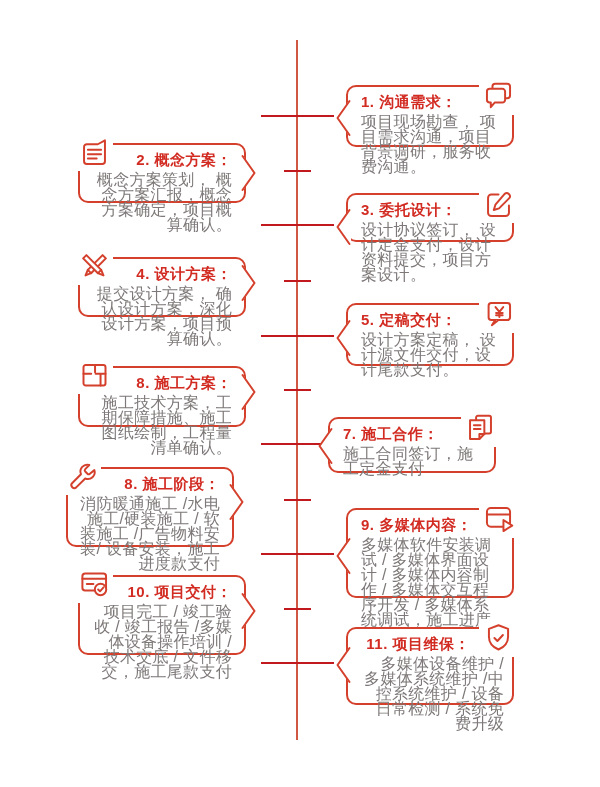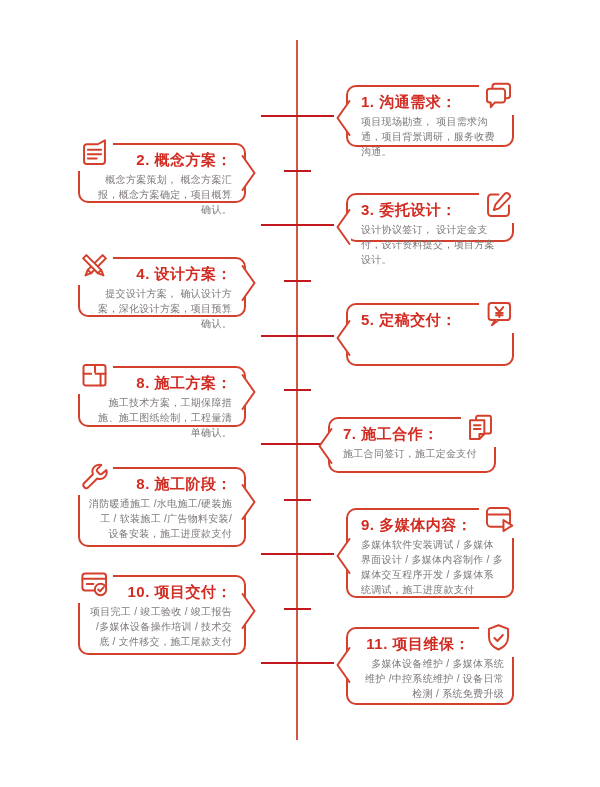--- a/index.html
+++ b/index.html
@@ -11,21 +11,21 @@
   .tick{position:absolute;height:2px;}
   .step{
     position:absolute;border:2px solid var(--accent);
     border-radius:10px;box-sizing:border-box;background:#fff;
   }
   .step .title{
     margin:0;font-size:15px;line-height:19px;font-weight:bold;
     color:var(--heading);letter-spacing:0.5px;white-space:nowrap;
   }
   .step .body{
-    margin:3px 0 0;font-size:10px;line-height:15px;
+    margin:3px 0 0;font-size:16px;line-height:15px;
     color:var(--body);letter-spacing:0.3px;
   }
   .step.right{padding:5px 8px 4px 13px;text-align:left;}
   .step.right .title{padding-right:34px;}
   .step.left{padding:5px 12px 4px 8px;text-align:right;}
   .step.left .title{padding-left:34px;}
   .icon{
     position:absolute;width:38px;height:38px;background:#fff;
     display:flex;align-items:center;justify-content:center;
   }
@@ -122,20 +122,21 @@
             <path d="M14.5,3 L2.5,20 L14.5,37" fill="#fff"></path>
           </svg></span>
         <span class="icon">
           <svg viewBox="0 0 30 30" width="33" height="33" fill="none" stroke="#d4402c" stroke-width="1.8" stroke-linecap="round" stroke-linejoin="round">
             <rect x="6" y="4.5" width="19.5" height="15.5" rx="2.5"></rect>
             <path d="M12,20 L9,24.8 15,20" fill="#fff"></path>
             <path d="M12.3,8.3 L15.8,12.6 L19.3,8.3 M15.8,12.6 V17.2 M12.8,13.6 H18.8 M12.8,15.7 H18.8"></path>
           </svg>
         </span>
         <h2 class="title">5. 定稿交付：</h2>
+        <p class="body">设计方案定稿， 设计源文件交付，设计尾款支付。</p>
       </section>
       <section class="step left" style="top: 366px; height: 61px; left: 78px; width: 168px;">
         <span class="pointer" style="top: 4px;"><svg width="16" height="40" viewBox="0 0 16 40" fill="none" stroke="#d4402c" stroke-width="2" stroke-linecap="round" stroke-linejoin="round">
             <rect x="-0.5" y="4" width="4" height="32" fill="#fff" stroke="none"></rect>
             <path d="M1.5,3 L13.5,20 L1.5,37" fill="#fff"></path>
           </svg></span>
         <span class="icon">
           <svg viewBox="0 0 30 30" width="33" height="33" fill="none" stroke="#d4402c" stroke-width="1.8" stroke-linecap="round" stroke-linejoin="round">
             <rect x="5" y="5.5" width="20" height="18.5" rx="2"></rect>
             <path d="M15.5,5.5 V12 M5,13.5 H12 M16,13.5 H25 M20.5,13.5 V24"></path>
@@ -152,21 +153,21 @@
         <span class="icon">
           <svg viewBox="0 0 30 30" width="33" height="33" fill="none" stroke="#d4402c" stroke-width="1.8" stroke-linecap="round" stroke-linejoin="round">
             <rect x="11" y="3.5" width="13.5" height="16" rx="1.5"></rect>
             <path d="M5.5,7.5 H18.5 V20 l-4.5,4.5 H5.5 z" fill="#fff"></path>
             <path d="M18.5,20 H14 V24.5 M9,12 h6 M9,15.5 h6"></path>
           </svg>
         </span>
         <h2 class="title">7. 施工合作：</h2>
         <p class="body">施工合同签订，施工定金支付</p>
       </section>
-      <section class="step left" style="top: 467px; height: 80px; left: 78px; width: 168px;">
+      <section class="step left" style="top: 467px; height: 80px; left: 66px; width: 168px;">
         <span class="pointer" style="top: 13px;"><svg width="16" height="40" viewBox="0 0 16 40" fill="none" stroke="#d4402c" stroke-width="2" stroke-linecap="round" stroke-linejoin="round">
             <rect x="-0.5" y="4" width="4" height="32" fill="#fff" stroke="none"></rect>
             <path d="M1.5,3 L13.5,20 L1.5,37" fill="#fff"></path>
           </svg></span>
         <span class="icon">
           <svg viewBox="0 0 30 30" width="33" height="33" fill="none" stroke="#d4402c" stroke-width="1.8" stroke-linecap="round" stroke-linejoin="round">
             <path d="M25.8,9.2 a6.2,6.2 0 0 1 -8.3,7.6 L9.3,24.9 a2.7,2.7 0 0 1 -3.8,-3.8 l8.1,-8.2 a6.2,6.2 0 0 1 7.6,-8.3 l-3.7,3.7 a1.6,1.6 0 0 0 0,2.2 l2,2 a1.6,1.6 0 0 0 2.2,0 z"></path>
           </svg>
         </span>
         <h2 class="title">8. 施工阶段：</h2>

